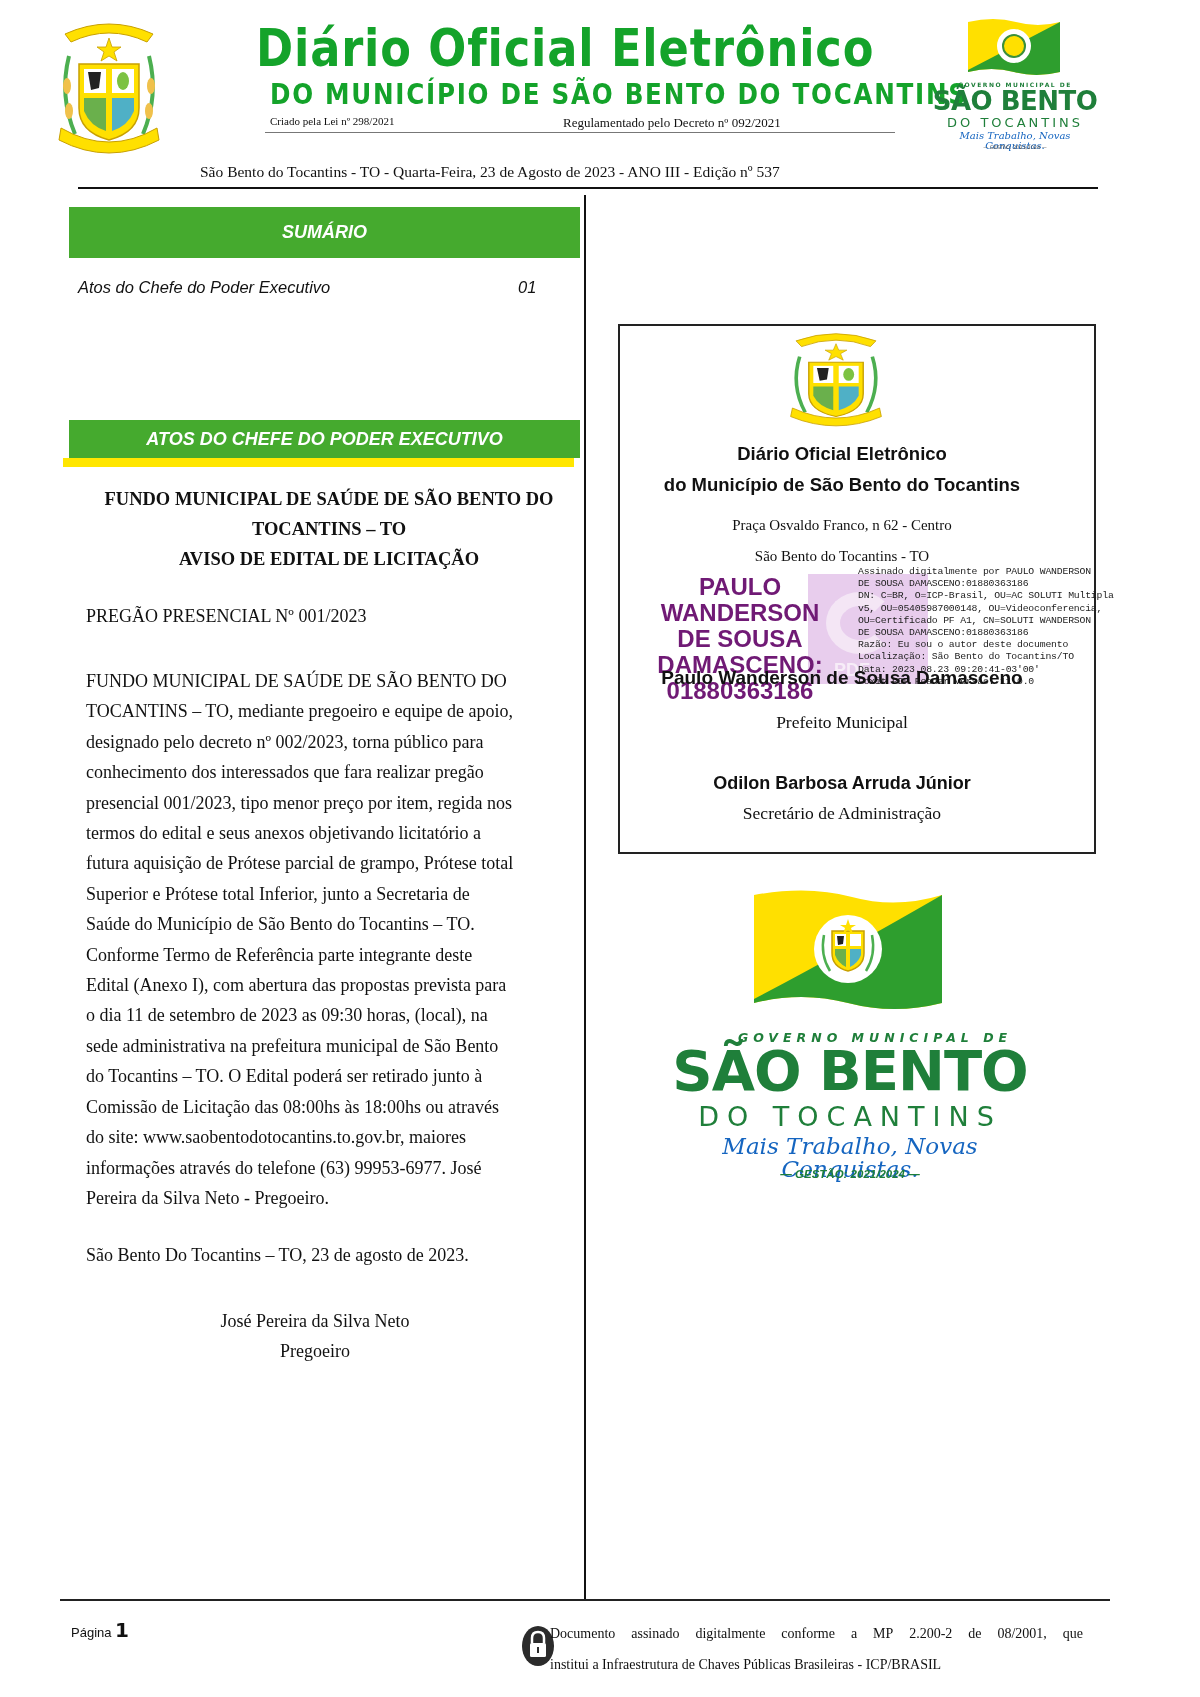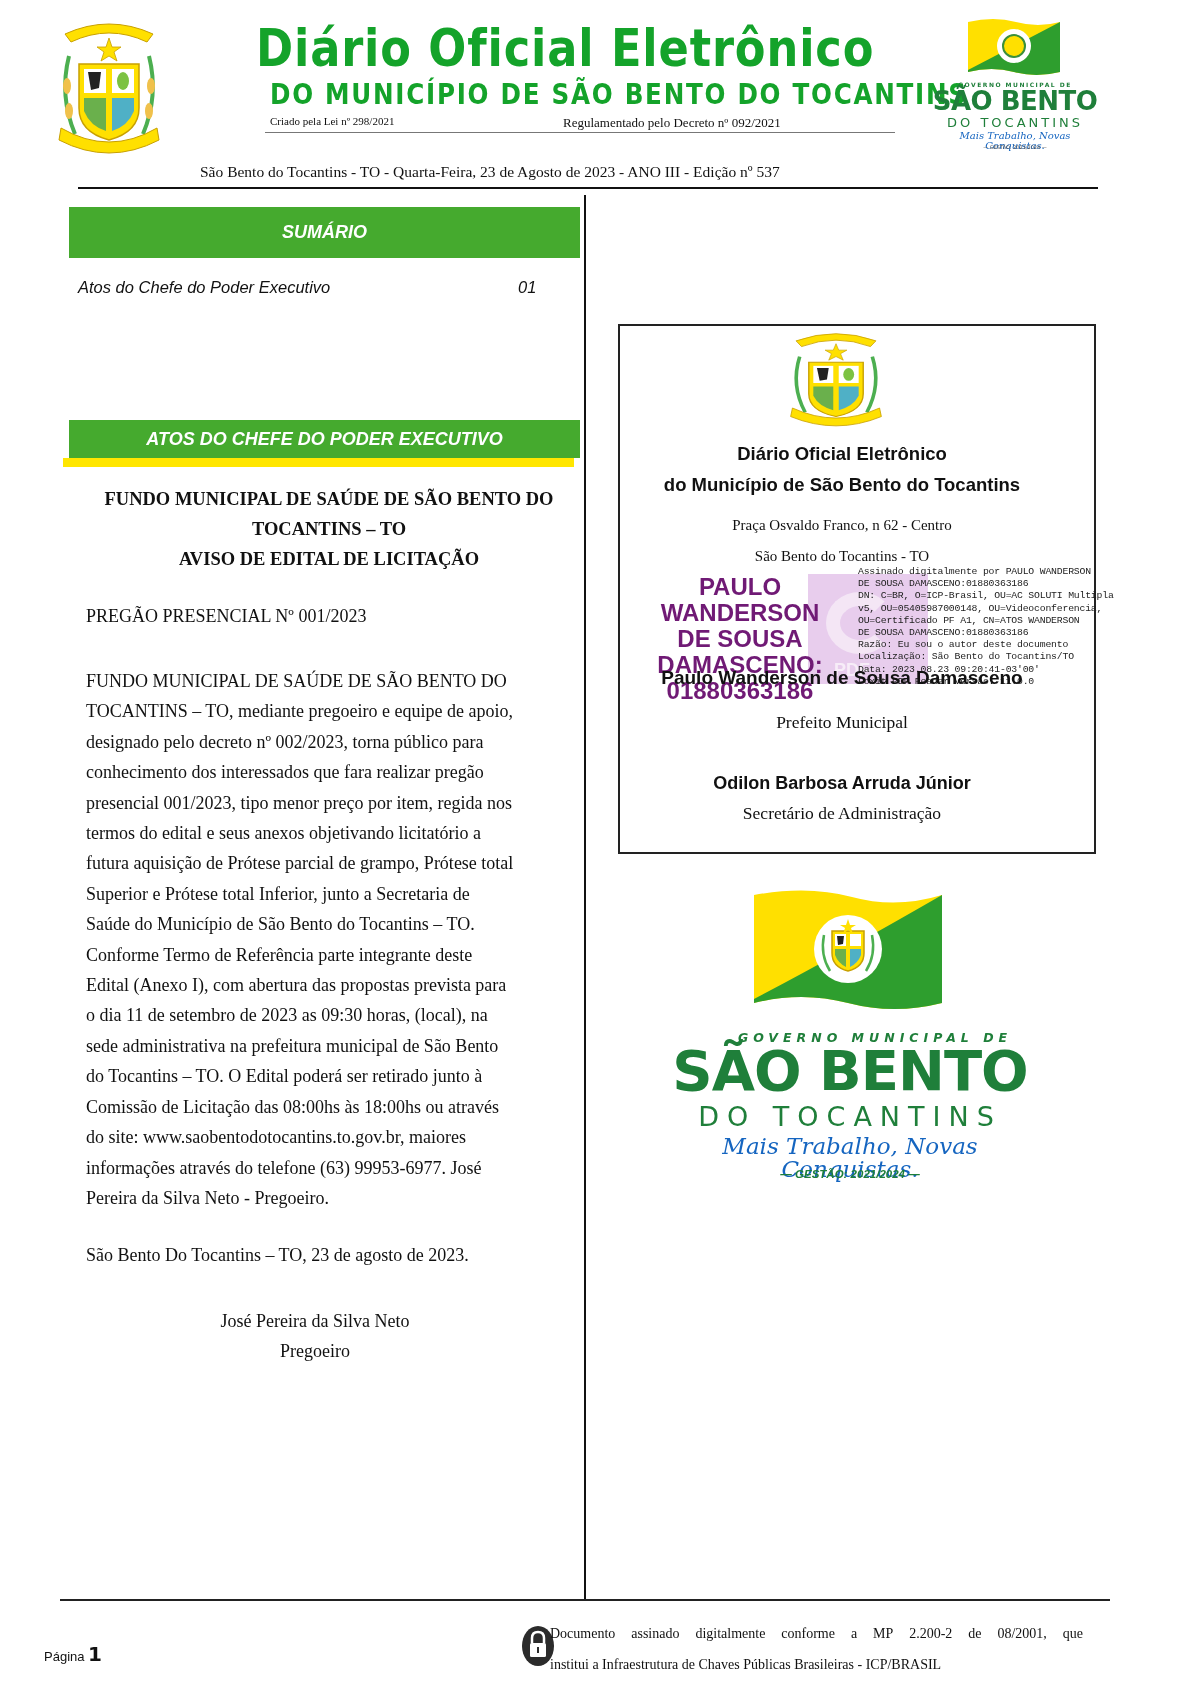--- a/index.html
+++ b/index.html
@@ -108,21 +108,21 @@
     font-family: "DejaVu Sans", sans-serif; font-weight: bold; font-size: 56px; color: #1f7f3a; line-height: 1; letter-spacing: -1px; }
   .gov-large-sub { position: absolute; left: 0; top: 218px; width: 380px; text-align: center;
     font-family: "DejaVu Sans", sans-serif; font-size: 27px; color: #1f7f3a; letter-spacing: 8px; line-height: 1; }
   .gov-large-slogan { position: absolute; left: 0; top: 250px; width: 380px; text-align: center;
     font-family: "DejaVu Serif", serif; font-style: italic; font-size: 23px; color: #1565c0; line-height: 1; }
   .gov-large-term { position: absolute; left: 0; top: 283px; width: 380px; text-align: center;
     font-family: "Liberation Sans", sans-serif; font-style: italic; font-weight: bold; font-size: 11.5px; color: #1f7f3a; }
 
   
   .footer-rule { position: absolute; left: 60px; top: 1599px; width: 1050px; height: 2px; background: #222; }
-  .footer-page { position: absolute; left: 44px; top: 1618px; font-family: "Liberation Sans", sans-serif; font-size: 13px; margin-top: 24px; }
+  .footer-page { position: absolute; left: 71px; top: 1618px; font-family: "Liberation Sans", sans-serif; font-size: 13px; }
   .footer-page b { font-size: 20px; font-family: "DejaVu Sans", sans-serif; }
   .lock-icon { position: absolute; left: 521px; top: 1625px; width: 34px; height: 42px; }
   .footer-note { position: absolute; left: 550px; top: 1618px; width: 533px; font-size: 14px; line-height: 31px; text-align: justify; }
   .footer-note div { white-space: nowrap; }
   .footer-note .justify { display: flex; justify-content: space-between; }
 </style>
 </head>
 <body>
 
 <div class="crest" id="hdr-crest">
@@ -253,21 +253,21 @@
     <div>DE SOUSA</div>
     <div>DAMASCENO:</div>
     <div>01880363186</div>
   </div>
 
   <div class="sig-details">
     <div>Assinado digitalmente por PAULO WANDERSON</div>
     <div>DE SOUSA DAMASCENO:01880363186</div>
     <div>DN: C=BR, O=ICP-Brasil, OU=AC SOLUTI Multipla</div>
     <div>v5, OU=05405987000148, OU=Videoconferencia,</div>
-    <div>OU=Certificado PF A1, CN=ATOS WANDERSON</div>
+    <div>OU=Certificado PF A1, CN=SOLUTI WANDERSON</div>
     <div>DE SOUSA DAMASCENO:01880363186</div>
     <div>Razão: Eu sou o autor deste documento</div>
     <div>Localização: São Bento do Tocantins/TO</div>
     <div>Data: 2023.08.23 09:20:41-03'00'</div>
     <div>Foxit PDF Reader Versão: 11.0.0</div>
   </div>
 
   <div class="box-person box-person-1">Paulo Wanderson de Sousa Damasceno</div>
   <div class="box-role box-role-1">Prefeito Municipal</div>
   <div class="box-person box-person-2">Odilon Barbosa Arruda Júnior</div>

